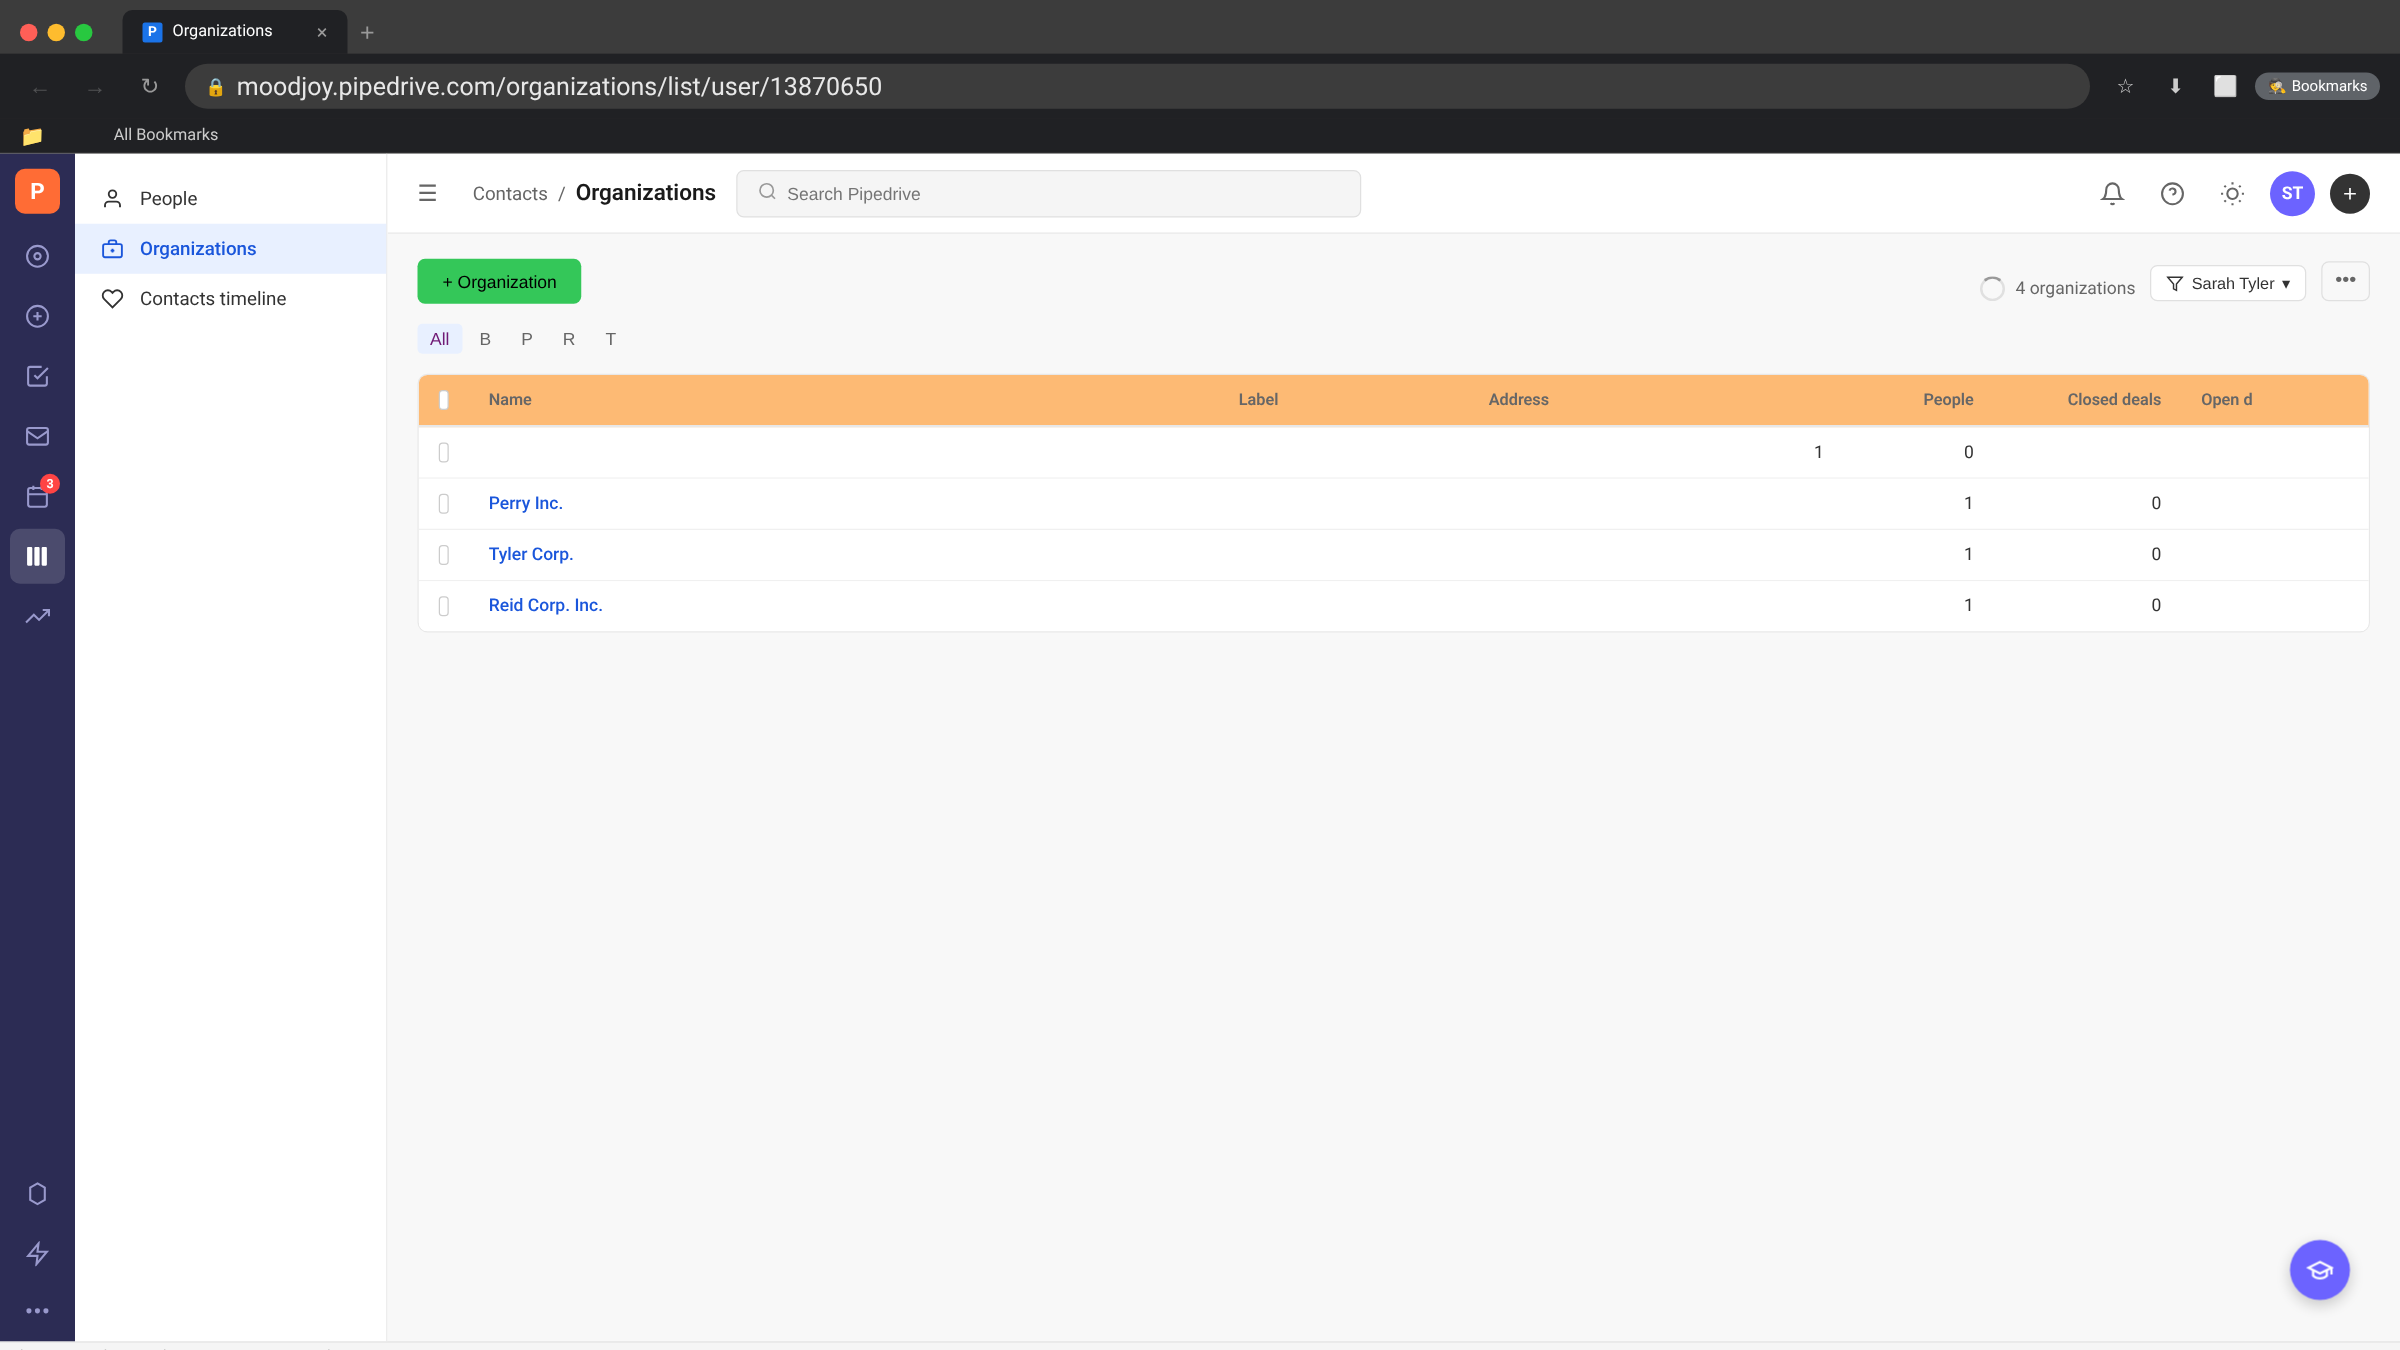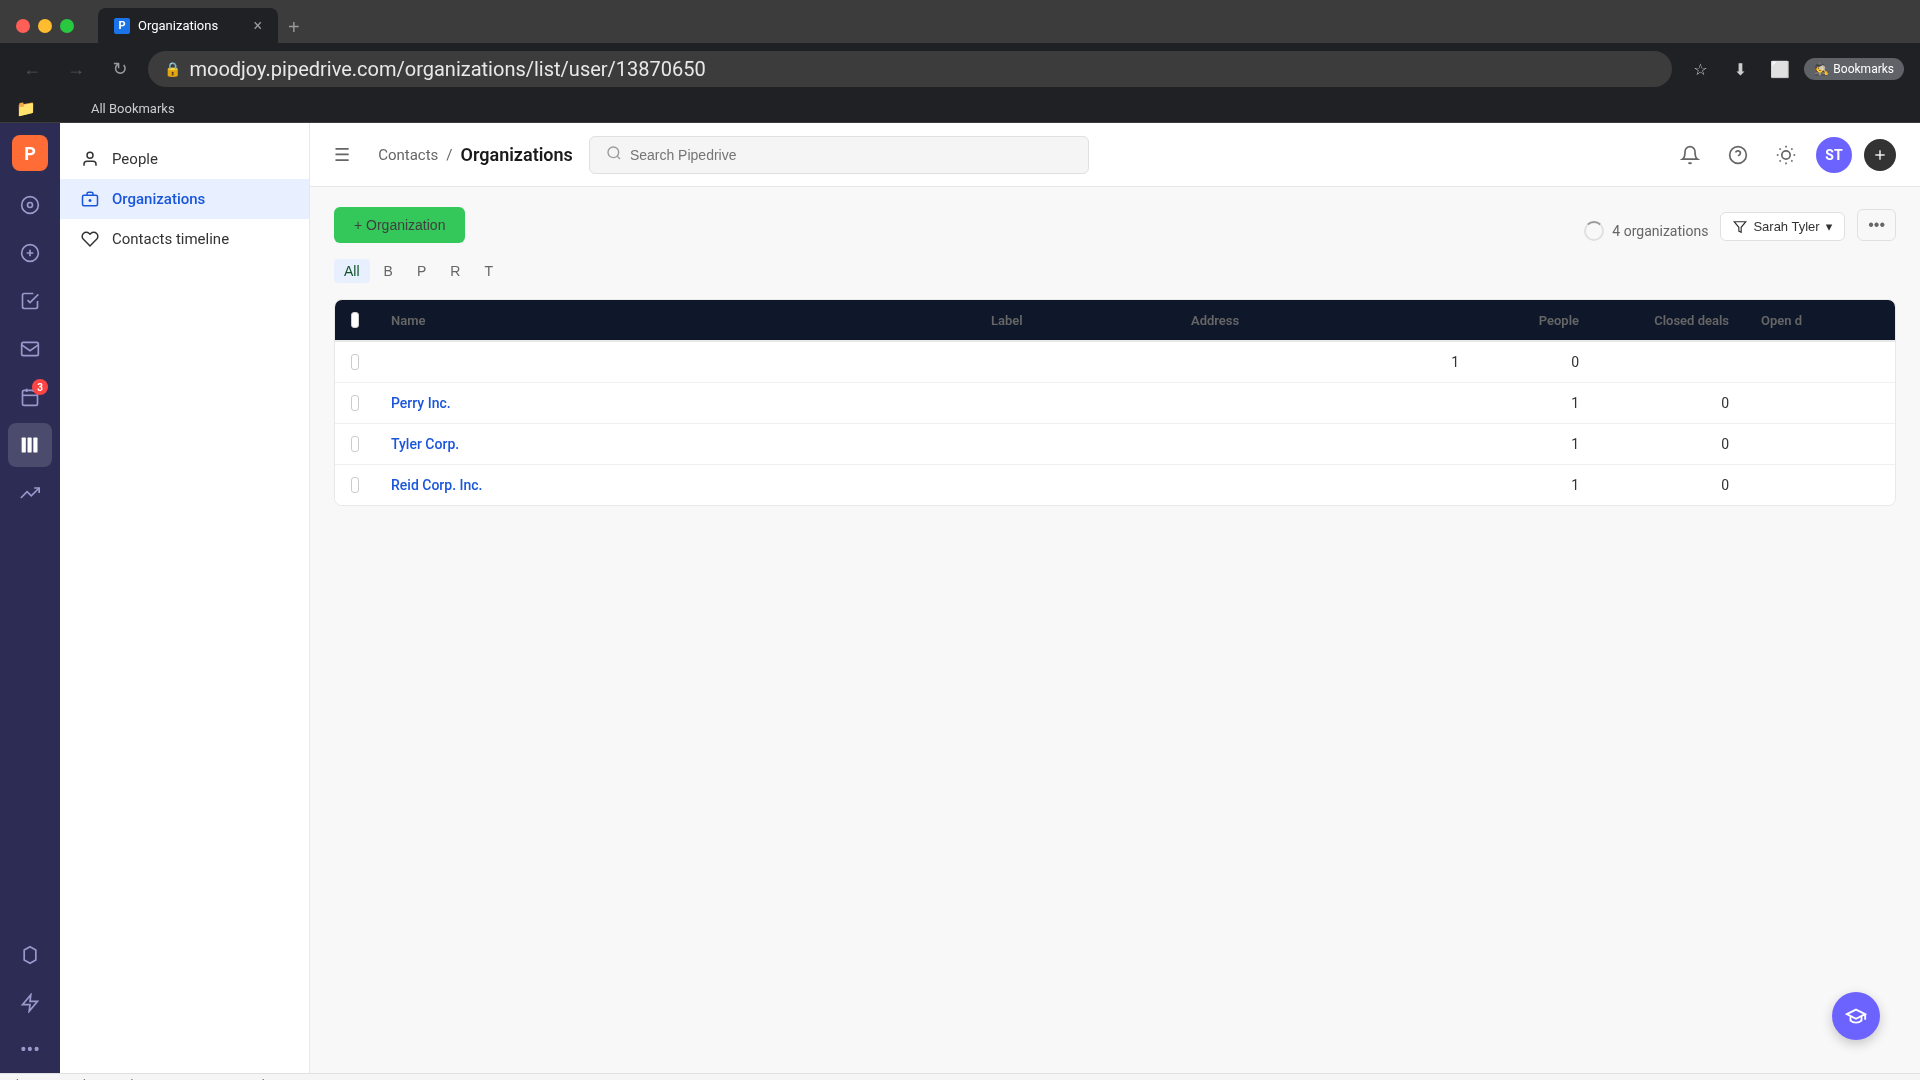--- a/index.html
+++ b/index.html
@@ -60,36 +60,36 @@
     .top-bar-icons { display: flex; gap: 12px; align-items: center; margin-left: auto; }
     .top-icon { background: none; border: none; color: #666; font-size: 20px; cursor: pointer; width: 36px; height: 36px; display: flex; align-items: center; justify-content: center; border-radius: 50%; }
     .avatar { width: 36px; height: 36px; border-radius: 50%; background: #6c63ff; color: white; display: flex; align-items: center; justify-content: center; font-weight: bold; font-size: 14px; cursor: pointer; }
     .breadcrumb { display: flex; align-items: center; gap: 8px; font-size: 15px; color: #666; }
     .breadcrumb-current { color: #1a1a1a; font-weight: 600; font-size: 18px; }
     .menu-toggle { color: #666; cursor: pointer; margin-right: 12px; font-size: 18px; }
 
     
     .content-area { flex: 1; padding: 20px 24px; overflow: auto; }
     .content-header { display: flex; align-items: center; justify-content: space-between; margin-bottom: 16px; }
-    .add-org-btn { background: #34c759; color: #404040; border: none; border-radius: 6px; padding: 10px 20px; font-size: 14px; font-weight: 500; cursor: pointer; display: flex; align-items: center; gap: 6px; }
+    .add-org-btn { background: #34c759; color: #000000; border: none; border-radius: 6px; padding: 10px 20px; font-size: 14px; font-weight: 500; cursor: pointer; display: flex; align-items: center; gap: 6px; }
     .header-right { display: flex; align-items: flex-end; gap: 12px; }
     .org-count-container { display: flex; align-items: center; gap: 8px; color: #666; font-size: 14px; }
     .loading-spinner { width: 20px; height: 20px; border: 2px solid #e0e0e0; border-top-color: #999; border-radius: 50%; animation: spin 0.8s linear infinite; }
     @keyframes spin { to { transform: rotate(360deg); } }
     .filter-btn { display: flex; align-items: center; gap: 6px; background: #fff; border: 1px solid #e0e0e0; border-radius: 6px; padding: 6px 12px; font-size: 13px; color: #333; cursor: pointer; }
     .more-btn { background: none; border: 1px solid #e0e0e0; border-radius: 6px; padding: 6px 10px; cursor: pointer; color: #666; font-size: 16px; }
 
     
     .alpha-filter { display: flex; gap: 4px; margin-bottom: 16px; }
     .alpha-btn { background: none; border: none; padding: 4px 10px; font-size: 14px; color: #666; cursor: pointer; border-radius: 4px; }
-    .alpha-btn.active { background: #e8f0ff; color: #14532d; font-weight: 500; }
+    .alpha-btn.active { background: #e8f0ff; color: #701a75; font-weight: 500; }
 
     
     .org-table { background: #fff; border: 1px solid #e8e8e8; border-radius: 8px; overflow: hidden; width: 100%; }
-    .table-header { display: grid; grid-template-columns: 40px 1fr 200px 300px 120px 150px 150px; background: #0f172a; border-bottom: 2px solid #e8e8e8; }
+    .table-header { display: grid; grid-template-columns: 40px 1fr 200px 300px 120px 150px 150px; background: #fdba74; border-bottom: 2px solid #e8e8e8; }
     .table-header-cell { padding: 12px 16px; font-size: 13px; font-weight: 600; color: #666; text-transform: none; cursor: pointer; display: flex; align-items: center; gap: 4px; }
     .table-row { display: grid; grid-template-columns: 40px 1fr 200px 300px 120px 150px 150px; border-bottom: 1px solid #f0f0f0; background: #fff; }
     .table-row:last-child { border-bottom: none; }
     .table-cell { padding: 12px 16px; font-size: 14px; color: #333; display: flex; align-items: center; }
     .table-cell.number { justify-content: flex-end; }
     .checkbox-cell { display: flex; align-items: center; justify-content: center; }
     .checkbox { width: 16px; height: 16px; border: 1.5px solid #ccc; border-radius: 3px; cursor: pointer; background: #fff; }
     .org-name { color: #1a56db; font-weight: 500; cursor: pointer; }
 
     

